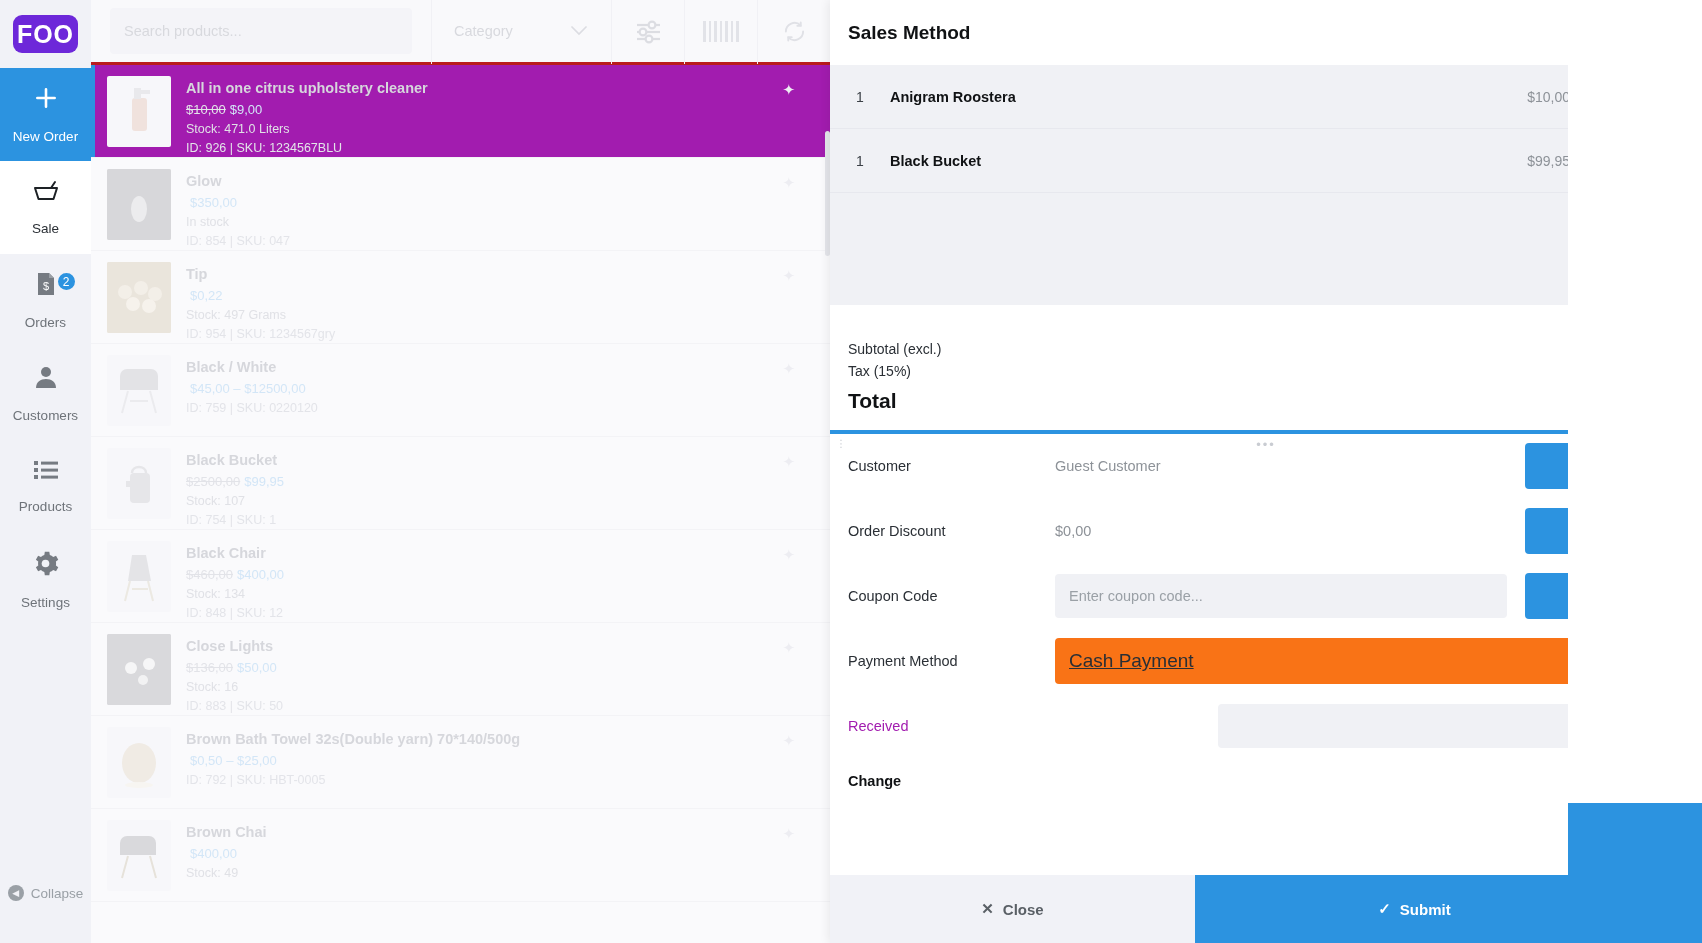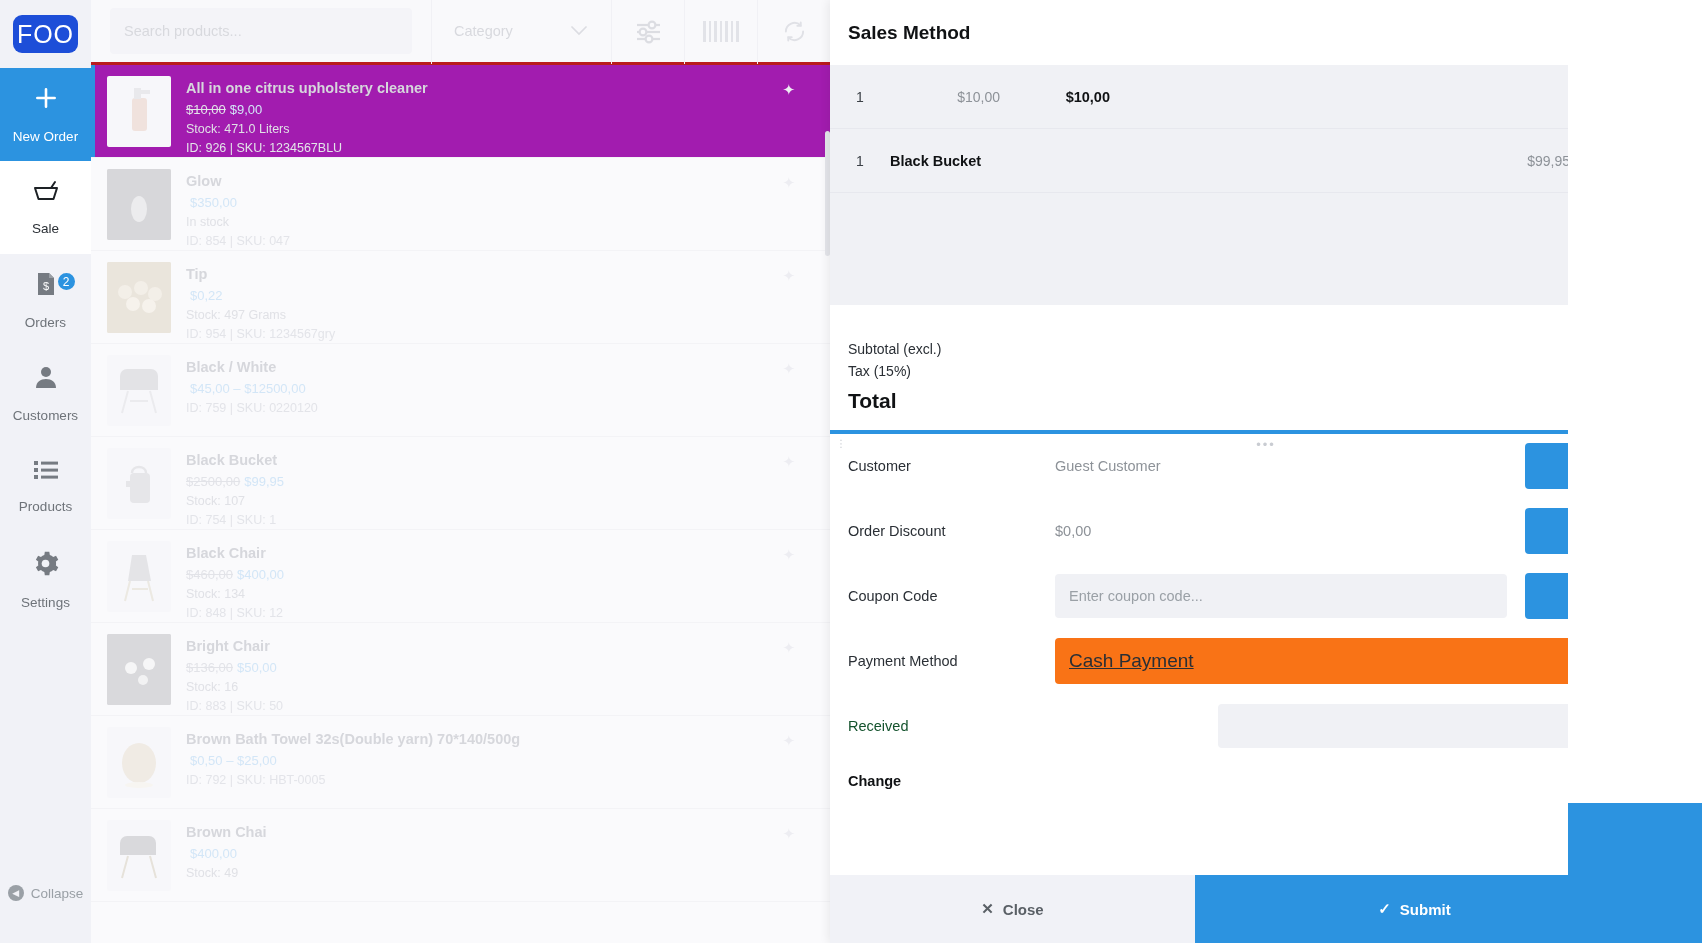--- a/index.html
+++ b/index.html
@@ -14,23 +14,23 @@
   
   .sidebar {
     width: 91px; height: 943px;
     background: #f1f2f7;
     display: flex; flex-direction: column;
     flex-shrink: 0;
     position: relative; z-index: 5;
   }
   .logo-wrap { height: 68px; display: flex; align-items: center; justify-content: center; }
   .logo {
-    width: 65px; height: 38px; background: #1d4ed8;
+    width: 65px; height: 38px; background: #6d28d9;
     border-radius: 9px; display: flex; align-items: center; justify-content: center;
-    color: #fff; font-weight: normal; font-size: 25px; letter-spacing: 1px;
+    color: #fff; font-weight: bold; font-size: 25px; letter-spacing: 1px;
     font-family: "Liberation Sans", sans-serif;
   }
   .logo span { display: inline-block; }
   .nav-item {
     height: 93px; display: flex; flex-direction: column;
     align-items: center; justify-content: center; gap: 19px;
     color: #6e7379; font-size: 13.5px; position: relative; cursor: pointer;
   }
   .nav-item.primary { background: #2c93e0; color: #ffffff; }
   .nav-item.active-white { background: #ffffff; color: #2a2f35; }
@@ -166,21 +166,21 @@
     text-decoration: underline;
   }
   .btn-add {
     width: 155px; height: 46px; background: #2c93e0; border: none; border-radius: 4px;
     color: #fff; font-size: 14.5px; font-weight: bold;
     display: flex; align-items: center; justify-content: center; gap: 7px;
     cursor: pointer; flex-shrink: 0;
     font-family: "Liberation Sans", sans-serif;
   }
   .recv-row { display: flex; align-items: center; height: 64px; padding: 0 22px 0 18px; }
-  .recv-label { width: 370px; font-size: 14.5px; color: #14532d; }
+  .recv-label { width: 370px; font-size: 14.5px; color: #a21caf; }
   .recv-input {
     flex: 1; height: 44px; background: #f0f1f5; border-radius: 4px;
     display: flex; align-items: center; justify-content: flex-end;
     padding: 0 14px; font-size: 14.5px; color: #5a6066;
   }
   .change-row { display: flex; align-items: center; padding: 0 22px 0 18px; height: 46px; }
   .change-label { width: 370px; font-size: 14.5px; font-weight: bold; color: #101214; }
   .change-value { flex: 1; text-align: right; font-size: 14.5px; font-weight: bold; color: #101214; }
 
   .pay-scrollbar {
@@ -467,21 +467,21 @@
       <div class="product-row">
         <div class="p-thumb" style="background:#dadadd">
           <svg width="64" height="71" viewBox="0 0 64 71">
               <rect width="64" height="71" fill="#d9d9dc"></rect>
               <circle cx="24" cy="34" r="6" fill="#f6f6f7"></circle>
               <circle cx="42" cy="30" r="6" fill="#f6f6f7"></circle>
               <circle cx="36" cy="46" r="5" fill="#f2f2f3"></circle>
             </svg>
         </div>
         <div class="p-info">
-          <div class="p-name">Bright Chair</div>
+          <div class="p-name">Close Lights</div>
           <div class="p-price">
             <span class="old">$136,00</span><span class="new">$50,00</span>
           </div>
           <div class="p-stock">Stock: 16</div>
           <div class="p-meta">ID: 883 | SKU: 50</div>
         </div>
         <span class="p-pin">✦</span>
       </div>
 
       <div class="product-row">
@@ -526,20 +526,21 @@
 
   <div class="right-panel">
 
     <div class="rp-head">
       <span class="rp-title">Sales Method</span>
     </div>
 
     <div class="cart-area">
       <div class="cart-row">
         <span class="cart-qty">1</span>
+        <span class="cart-name">Anigram Roostera</span>
         <span class="cart-unit">$10,00</span>
         <span class="cart-total">$10,00</span>
       </div>
       <div class="cart-row">
         <span class="cart-qty">1</span>
         <span class="cart-name">Black Bucket</span>
         <span class="cart-unit">$99,95</span>
         <span class="cart-total">$99,95</span>
       </div>
     </div>

